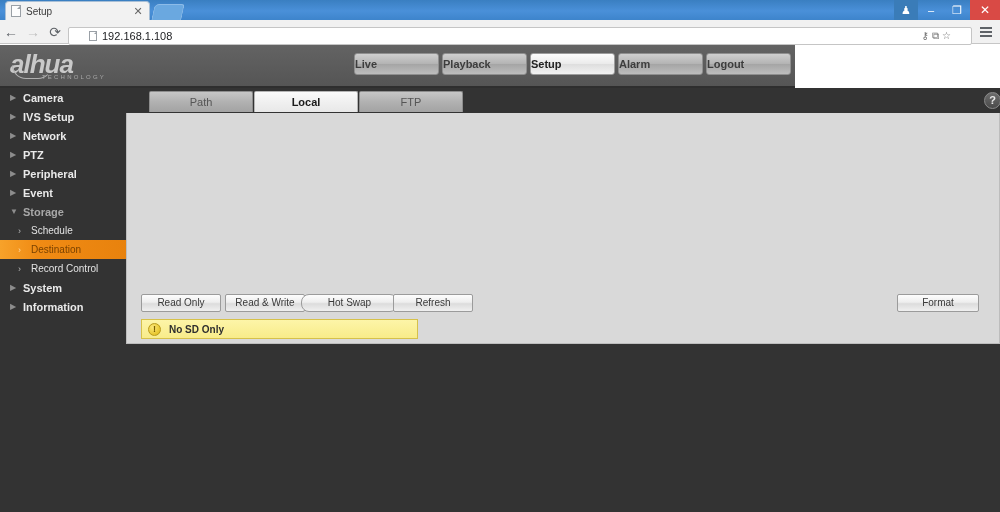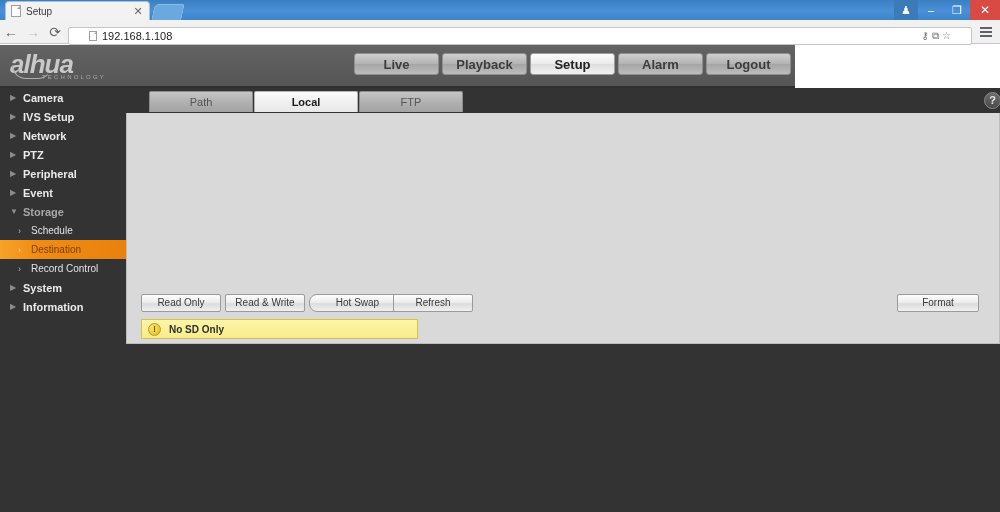--- a/index.html
+++ b/index.html
@@ -105,22 +105,22 @@
     font-size: 6px; color: #a8a8a8; letter-spacing: 2.2px;
     margin-left: 32px; margin-top: -3px;
   }
   .logo-swoosh {
     position: absolute; left: 2px; top: 14px; width: 40px; height: 14px;
     border: 1px solid #b0b0b0; border-top-color: transparent;
     border-right-color: transparent; border-radius: 0 0 22px 22px;
   }
   .topnav { position: absolute; right: 4px; top: 8px; display: flex; gap: 3px; }
   .topnav-item {
-    width: 85px; height: 22px; line-height: 21px; text-align: center;
-    font-size: 13px; font-weight: bold; color: #3d3d3d;
+    width: 85px; height: 22px; line-height: 21px; 
+    font-size: 11px; font-weight: bold; color: #3d3d3d;
     background: linear-gradient(to bottom, #cfcfcf 0%, #b4b4b4 48%, #a5a5a5 52%, #bdbdbd 100%);
     border: 1px solid #8f8f8f; border-radius: 3px; cursor: pointer;
   }
   .topnav-item.active {
     background: linear-gradient(to bottom, #fdfdfd 0%, #ebebeb 48%, #dedede 52%, #f2f2f2 100%);
     color: #222; border-color: #9d9d9d;
   }
 
   
   .app-body {
@@ -214,21 +214,21 @@
   }
   .btn {
     height: 18px; line-height: 16px; text-align: center;
     font-size: 10px; color: #3a3a3a;
     background: linear-gradient(to bottom, #fdfdfd 0%, #eeeeee 45%, #dcdcdc 55%, #f0f0f0 100%);
     border: 1px solid #9b9b9b; border-radius: 2px; cursor: pointer;
     position: absolute;
   }
   .btn-readonly { left: 0; width: 80px; }
   .btn-readwrite { left: 84px; width: 80px; }
-  .btn-hotswap { left: 168px; width: 97px; border-radius: 8px; }
+  .btn-hotswap { left: 160px; width: 97px; border-radius: 8px; }
   .btn-refresh { left: 252px; width: 80px; }
   .btn-format { right: 0; width: 82px; }
   .notice {
     position: absolute; left: 14px; top: 206px; width: 277px; height: 20px;
     background: linear-gradient(to bottom, #fdf5a8 0%, #f8ec8a 100%);
     border: 1px solid #d6c14a;
     display: flex; align-items: center; padding-left: 6px;
   }
   .notice-icon {
     width: 13px; height: 13px; border-radius: 50%;

